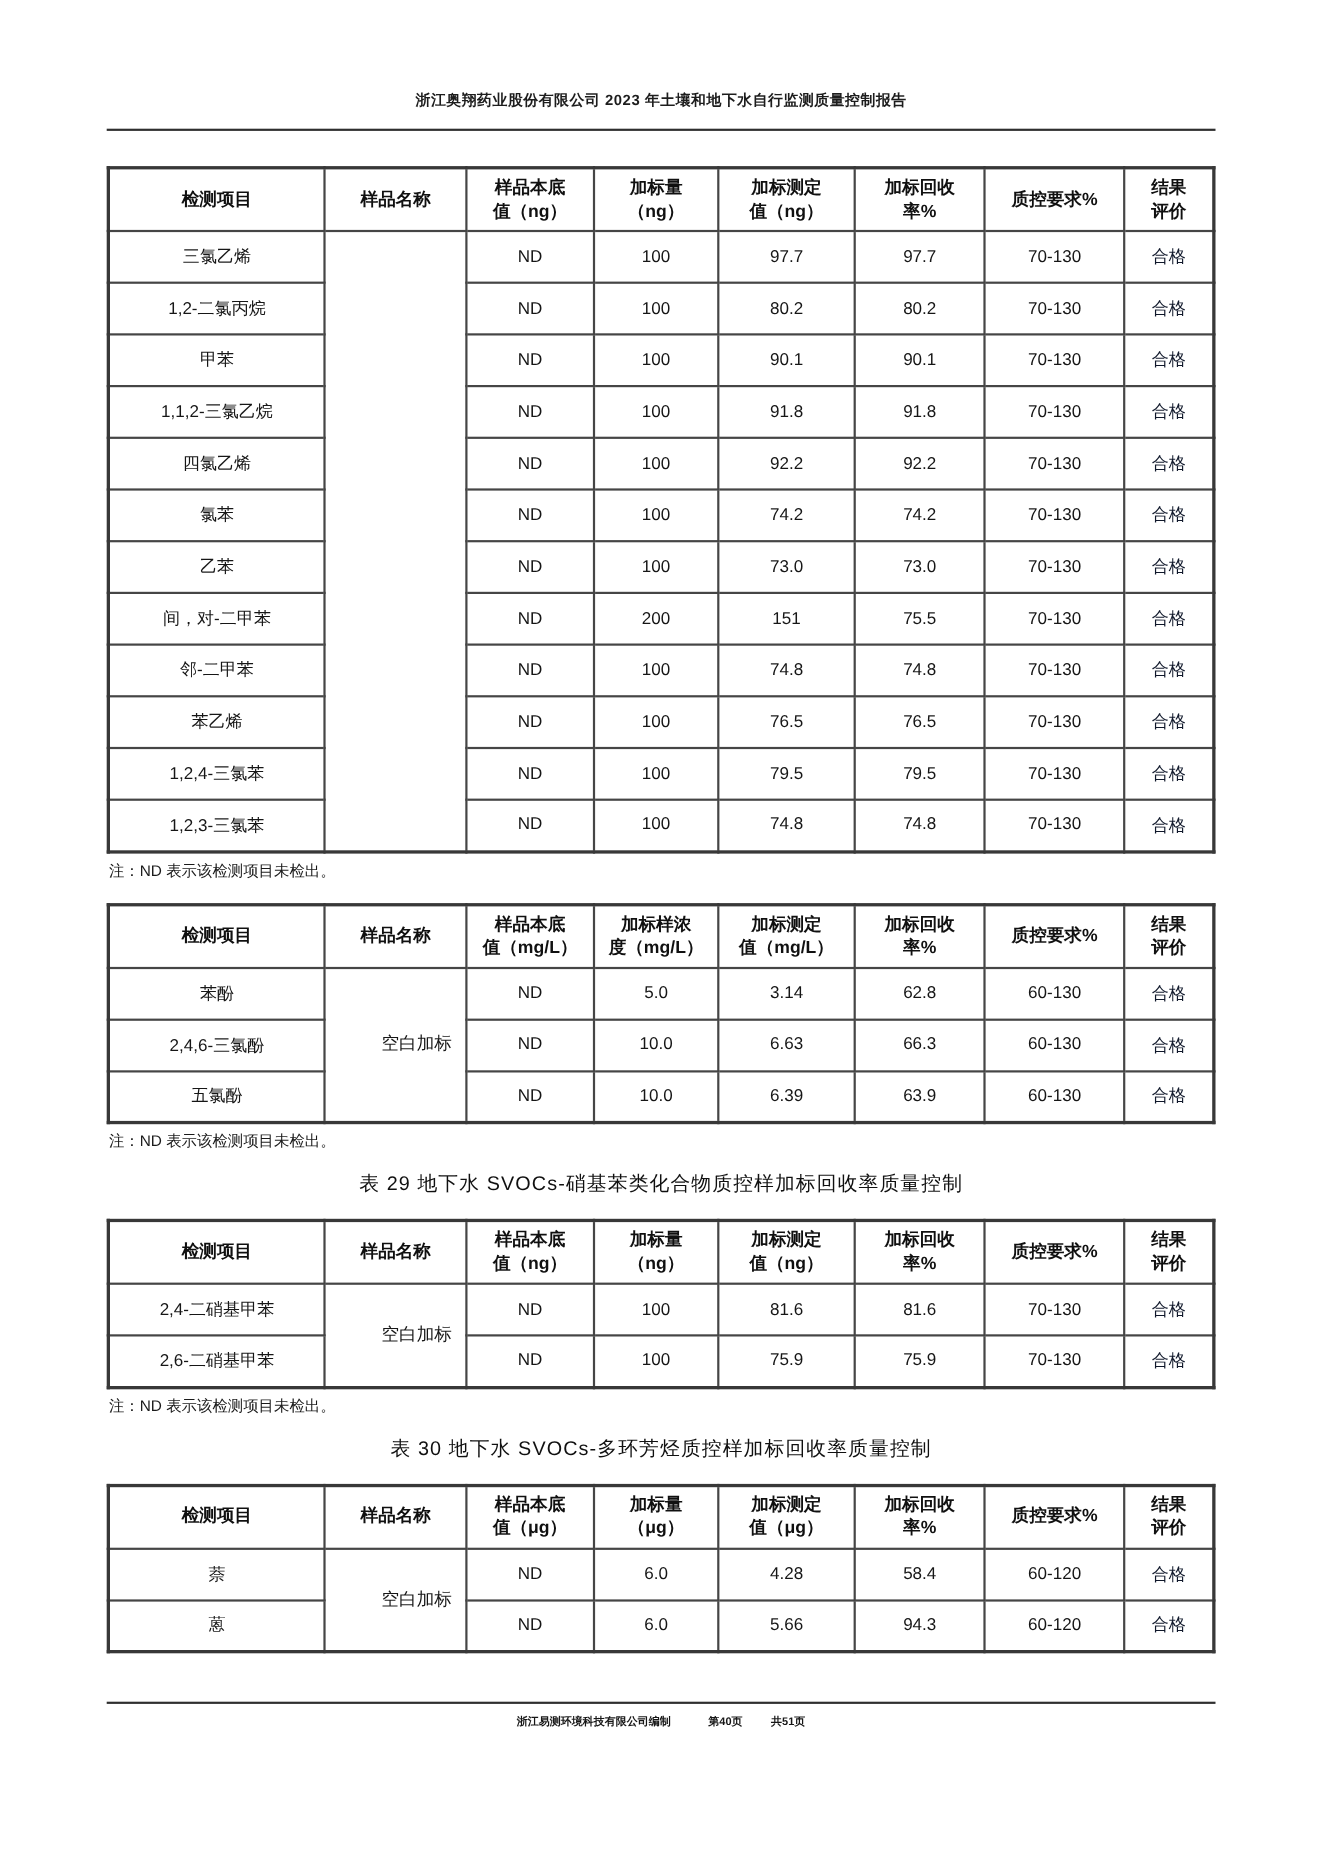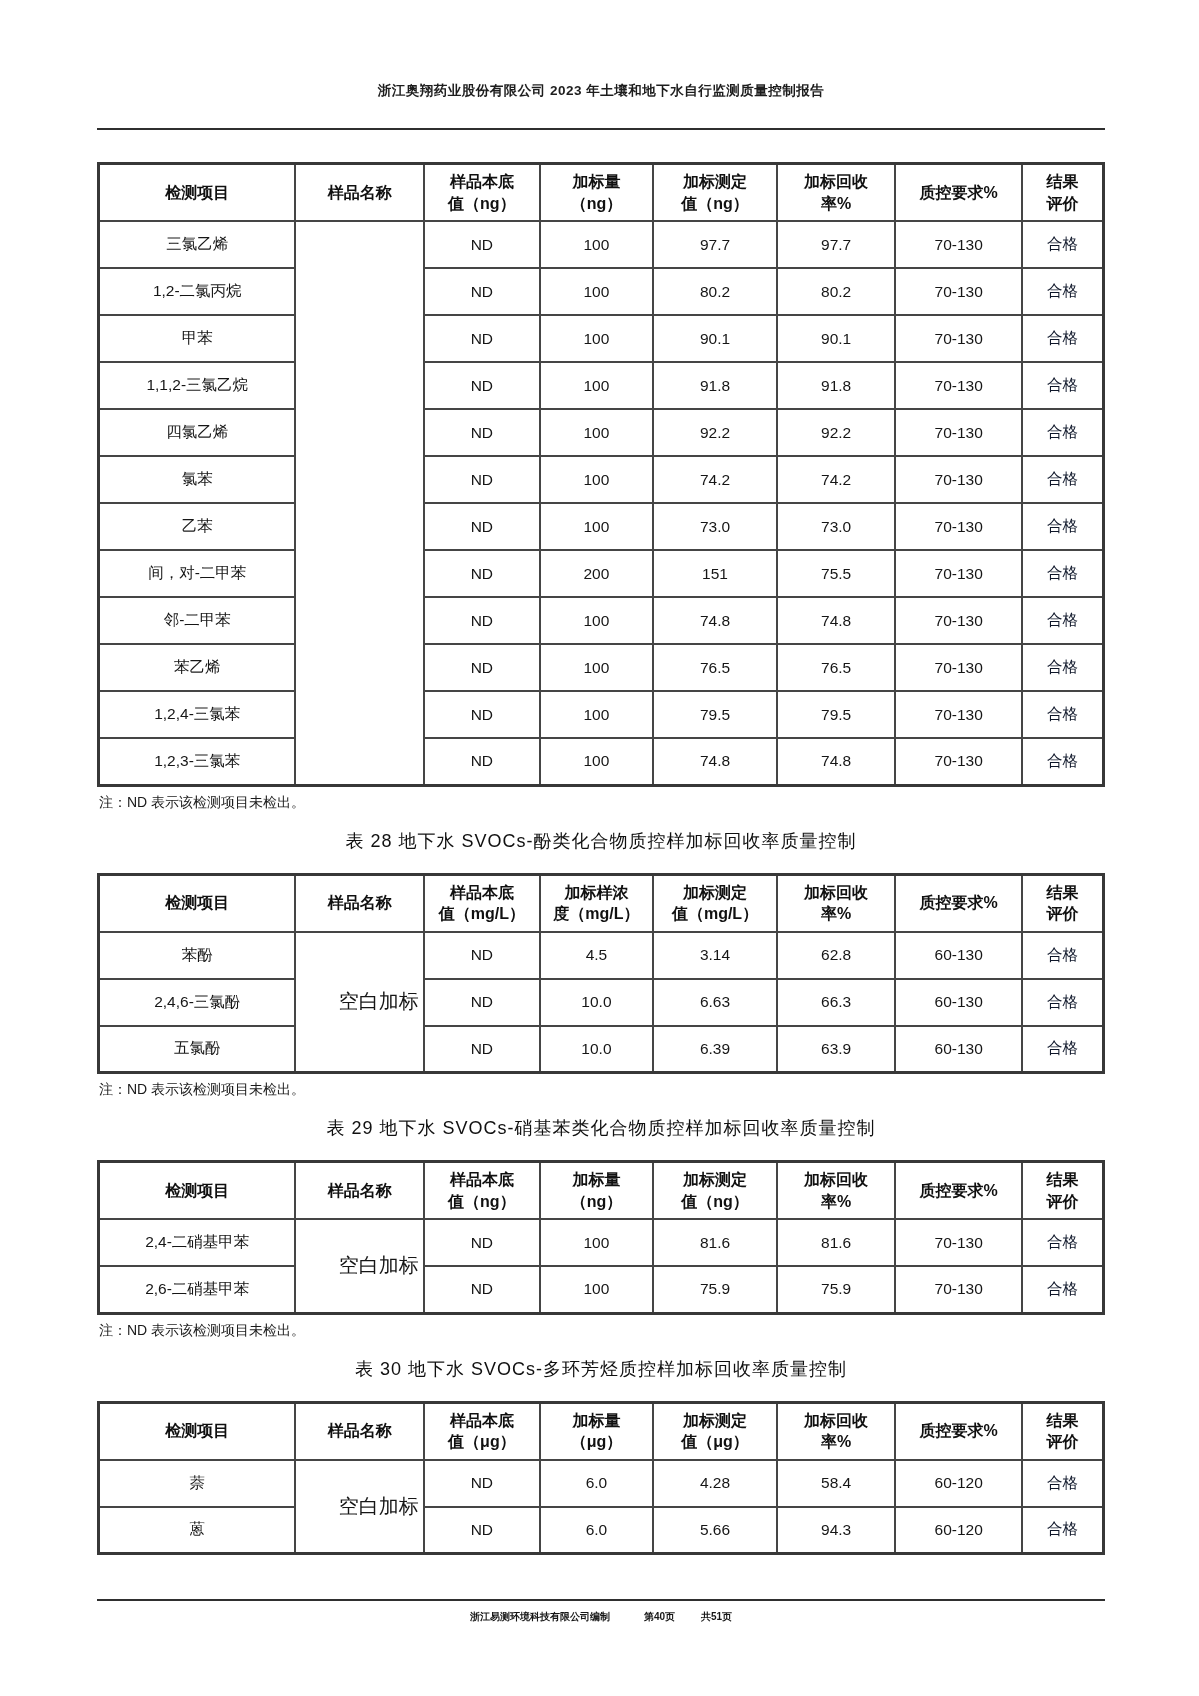--- a/index.html
+++ b/index.html
@@ -7,21 +7,21 @@
     width: 1199px; height: 1696px;
     background: #ffffff;
     font-family: "Liberation Sans", "DejaVu Sans", sans-serif;
     color: #141414;
     position: relative;
     overflow: hidden;
   }
   .doc-header {
     margin: 0 94px 0 97px;
     padding-top: 82px;
-    padding-bottom: 28px;
+    padding-bottom: 17px;
     border-bottom: 2px solid #2f2f2f;
     text-align: center;
   }
   .doc-header-title {
     font-size: 13.5px;
     letter-spacing: 0.5px;
     color: #1d1d1d;
     font-weight: 600;
   }
   .content { margin: 0 94px 0 97px; }
@@ -48,21 +48,21 @@
   }
   .qc-table tbody tr { height: 47px; }
   .qc-table td {
     font-size: 15.5px;
     text-align: center;
     vertical-align: middle;
     padding: 0 3px;
     color: #161616;
   }
   .qc-table td.result-cell { color: #0f172a; }
-  .qc-table td.sample-name-cell { font-size: 20px; padding-left: 41px; }
+  .qc-table td.sample-name-cell { font-size: 16px; padding-left: 41px; }
 
   .tbl-margin-first { margin-top: 32px; }
   .tbl-margin { margin-top: 20px; }
 
   .note {
     font-size: 14px;
     margin: 7px 0 0 2px;
     color: #1a1a1a;
   }
   .table-title {
@@ -232,21 +232,20 @@
             <td>74.8</td>
             <td>70-130</td>
             <td class="result-cell">合格</td>
           </tr>
         </tbody>
       </table>
     <p class="note">注：ND 表示该检测项目未检出。</p>
   </section>
 
   <section>
-    <h2 class="table-title">表 28 地下水 SVOCs-酚类化合物质控样加标回收率质量控制</h2>
     <table class="qc-table tbl-margin">
         <colgroup>
           <col style="width: 19.6%;">
           <col style="width: 12.8%;">
           <col style="width: 11.5%;">
           <col style="width: 11.3%;">
           <col style="width: 12.3%;">
           <col style="width: 11.8%;">
           <col style="width: 12.6%;">
           <col style="width: 8.1%;">
@@ -266,21 +265,21 @@
             <th>质控要求%</th>
             <th>结果
 评价</th>
           </tr>
         </thead>
         <tbody>
           <tr>
             <td>苯酚</td>
             <td rowspan="3" class="sample-name-cell">空白加标</td>
             <td>ND</td>
-            <td>4.5</td>
+            <td>5.0</td>
             <td>3.14</td>
             <td>62.8</td>
             <td>60-130</td>
             <td class="result-cell">合格</td>
           </tr>
           <tr>
             <td>2,4,6-三氯酚</td>
             <td>ND</td>
             <td>10.0</td>
             <td>6.63</td>

